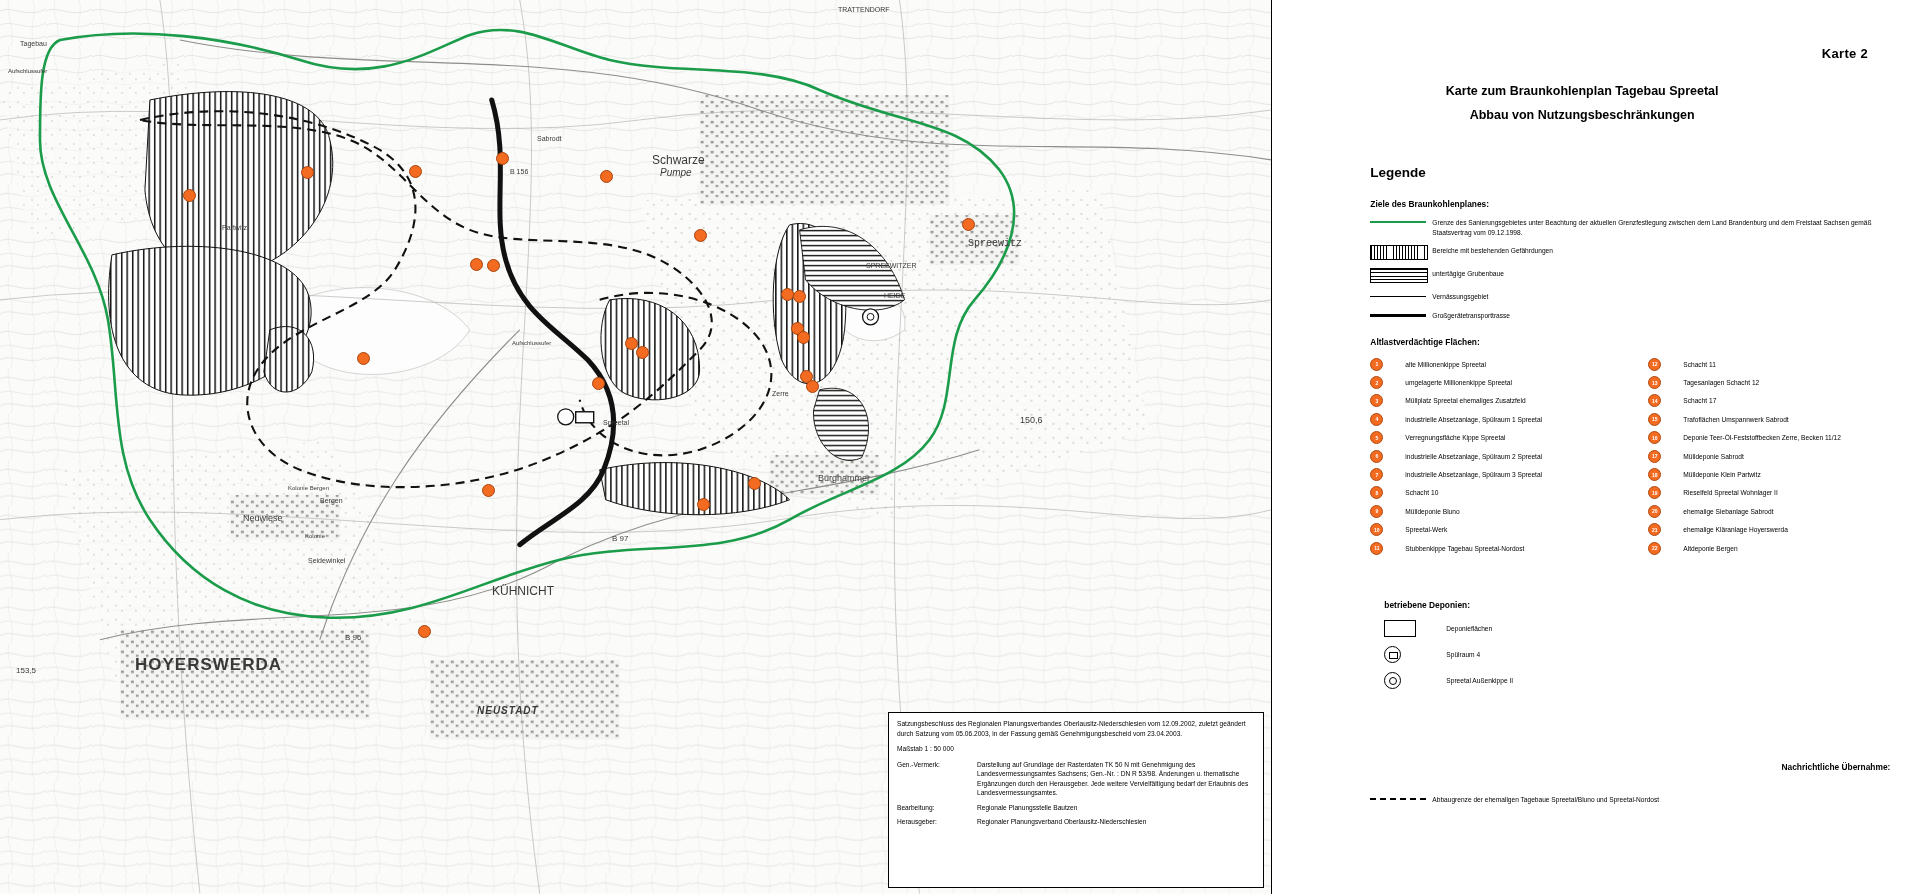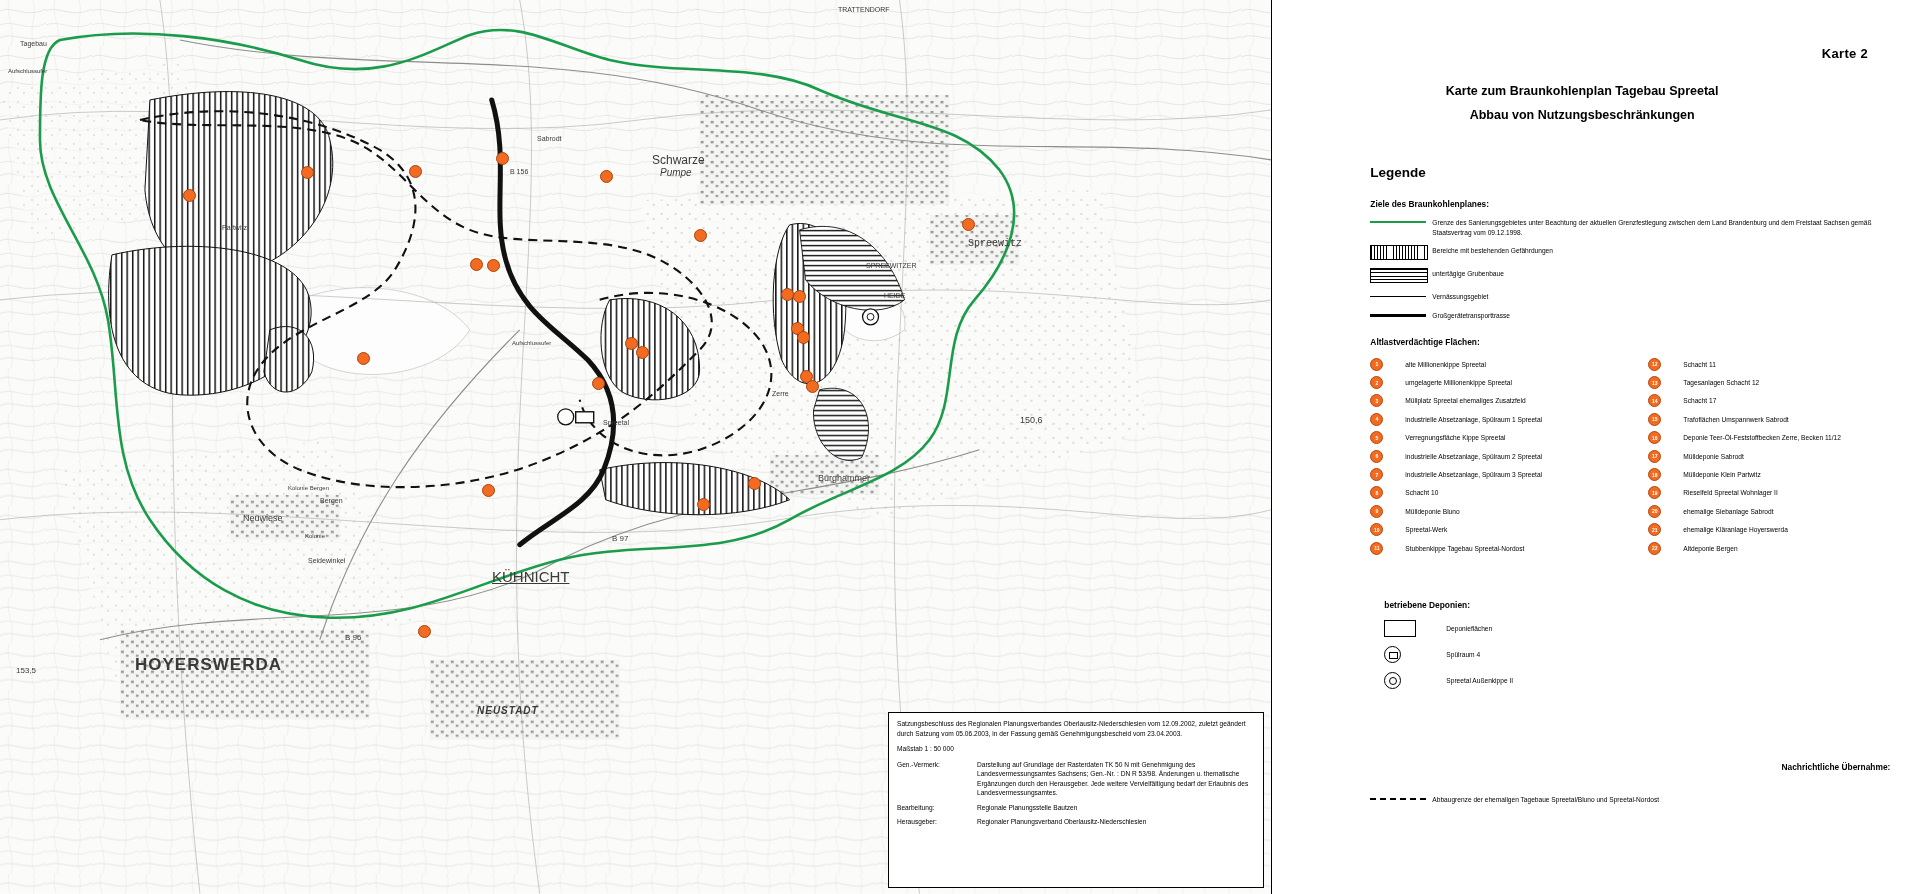--- a/index.html
+++ b/index.html
@@ -168,21 +168,21 @@
 
       <rect x="576" y="412" width="18" height="11" fill="#fff" stroke="#111" stroke-width="1.4"></rect>
       <circle cx="566" cy="417" r="8" fill="#fff" stroke="#111" stroke-width="1.3"></circle>
       <circle cx="871" cy="317" r="8" fill="#fff" stroke="#111" stroke-width="1.3"></circle>
       <circle cx="871" cy="317" r="3.4" fill="#fff" stroke="#111" stroke-width="1"></circle>
     </svg>
 
     <div id="map-label-layer">
         <div class="mlabel mtown" style="left: 128px; top: 655px; font-size: 17px;">HOYERSWERDA</div>
         <div class="mlabel mtown" style="left: 470px; top: 705px; font-size: 10px; font-style: italic;">NEUSTADT</div>
-        <div class="mlabel" style="left: 492px; top: 568px; font-size: 15px; text-decoration: underline;">KÜHNICHT</div>
+        <div class="mlabel" style="left: 492px; top: 584px; font-size: 12px;">KÜHNICHT</div>
         <div class="mlabel" style="left: 243px; top: 513px; font-size: 9px;">Neuwiese</div>
         <div class="mlabel" style="left: 818px; top: 473px; font-size: 9px;">Burghammer</div>
         <div class="mlabel" style="left: 968px; top: 238px; font-size: 10px; font-family: Liberation Mono, monospace;">Spreewitz</div>
         <div class="mlabel" style="left: 652px; top: 153px; font-size: 12px;">Schwarze</div>
         <div class="mlabel" style="left: 660px; top: 167px; font-size: 10px; font-style: italic;">Pumpe</div>
         <div class="mlabel" style="left: 866px; top: 262px; font-size: 7px;">SPREEWITZER</div>
         <div class="mlabel" style="left: 884px; top: 292px; font-size: 7px;">HEIDE</div>
         <div class="mlabel" style="left: 838px; top: 6px; font-size: 7px;">TRATTENDORF</div>
         <div class="mlabel" style="left: 308px; top: 557px; font-size: 7px;">Seidewinkel</div>
         <div class="mlabel" style="left: 320px; top: 497px; font-size: 7px;">Bergen</div>

